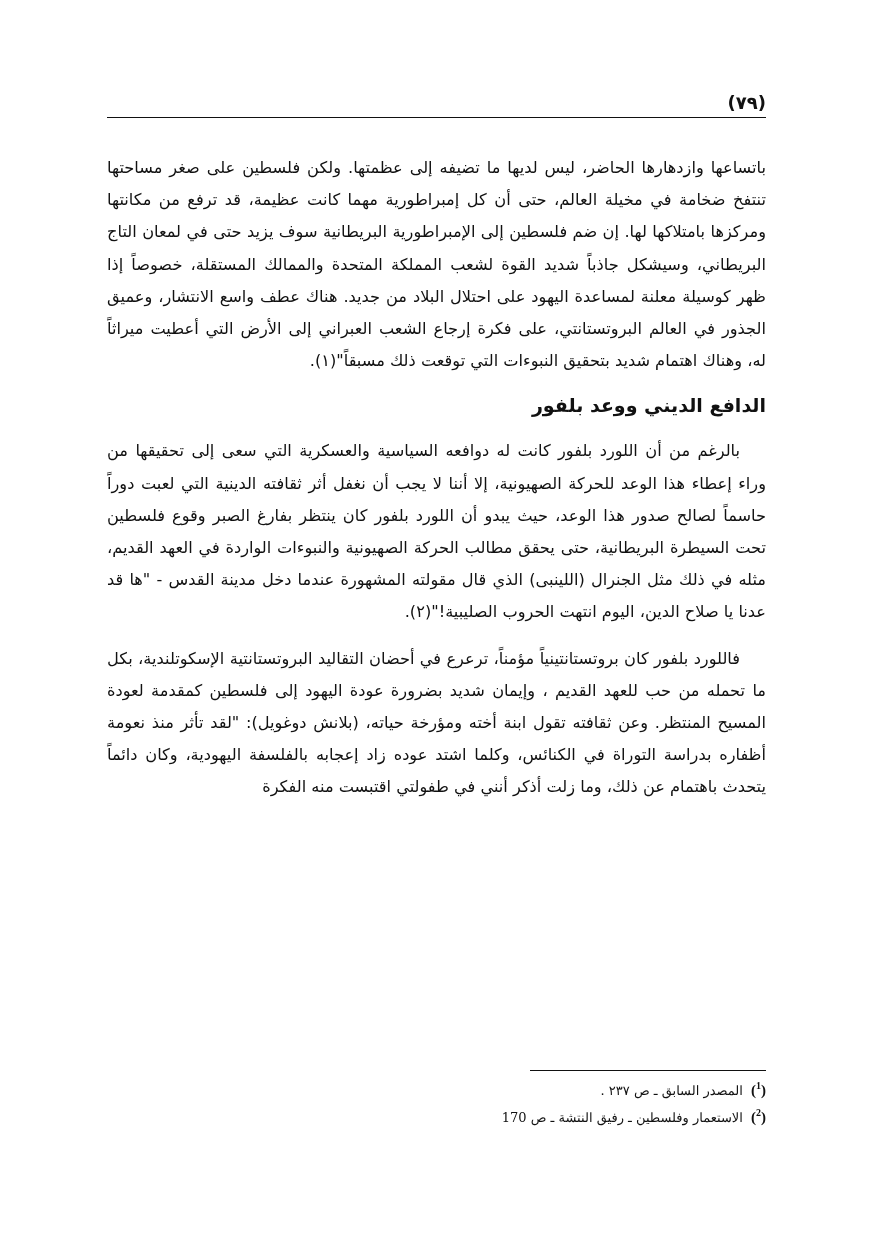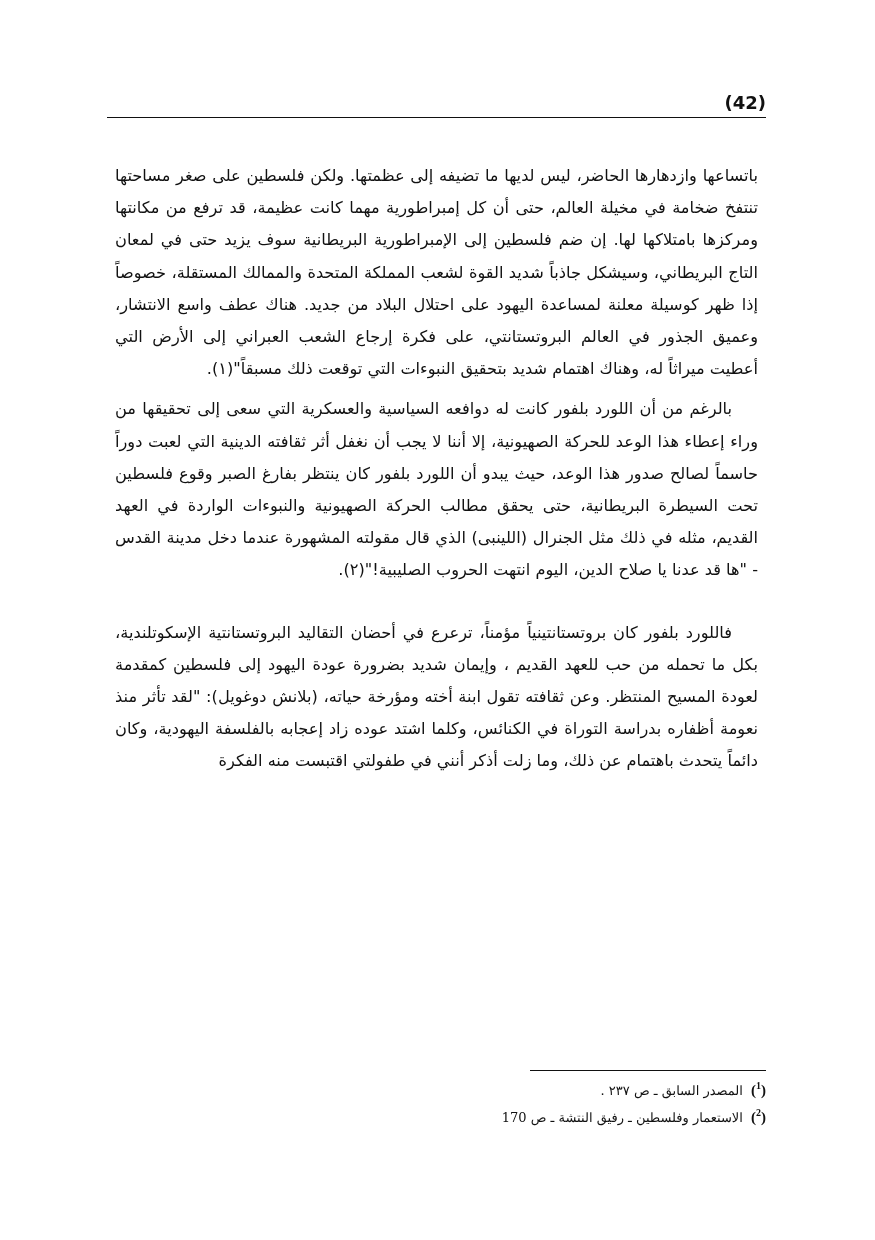--- a/index.html
+++ b/index.html
@@ -51,21 +51,21 @@
       position: absolute;
       top: 152px;
       left: 0;
       right: 0;
       font-size: 16.2px;
       line-height: 32.2px;
       text-align: justify;
       text-align-last: right;
     }
     .body-text p {
-      margin: 8px;
+      margin: 0;
     }
     .body-text p.indent {
       text-indent: 26px;
     }
     .para-gap {
       height: 14px;
     }
     .section-heading {
       font-weight: bold;
       font-size: 19px;
@@ -95,26 +95,27 @@
     .footnote .mark sup {
       font-size: 10px;
     }
   </style>
 </head>
 <body>
 
 <div class="page">
 
   <div class="header">
-    <span class="pagenum">(42)</span>
+    <span class="pagenum">(٧٩)</span>
   </div>
 
   <div class="body-text">
     <p>باتساعها وازدهارها الحاضر، ليس لديها ما تضيفه إلى عظمتها. ولكن فلسطين على صغر مساحتها تنتفخ ضخامة في مخيلة العالم، حتى أن كل إمبراطورية مهما كانت عظيمة، قد ترفع من مكانتها ومركزها بامتلاكها لها. إن ضم فلسطين إلى الإمبراطورية البريطانية سوف يزيد حتى في لمعان التاج البريطاني، وسيشكل جاذباً شديد القوة لشعب المملكة المتحدة والممالك المستقلة، خصوصاً إذا ظهر كوسيلة معلنة لمساعدة اليهود على احتلال البلاد من جديد. هناك عطف واسع الانتشار، وعميق الجذور في العالم البروتستانتي، على فكرة إرجاع الشعب العبراني إلى الأرض التي أعطيت ميراثاً له، وهناك اهتمام شديد بتحقيق النبوءات التي توقعت ذلك مسبقاً"(١).</p>
 
+    <div class="section-heading">الدافع الديني ووعد بلفور</div>
 
     <p class="indent">بالرغم من أن اللورد بلفور كانت له دوافعه السياسية والعسكرية التي سعى إلى تحقيقها من وراء إعطاء هذا الوعد للحركة الصهيونية، إلا أننا لا يجب أن نغفل أثر ثقافته الدينية التي لعبت دوراً حاسماً لصالح صدور هذا الوعد، حيث يبدو أن اللورد بلفور كان ينتظر بفارغ الصبر وقوع فلسطين تحت السيطرة البريطانية، حتى يحقق مطالب الحركة الصهيونية والنبوءات الواردة في العهد القديم، مثله في ذلك مثل الجنرال (اللينبى) الذي قال مقولته المشهورة عندما دخل مدينة القدس - "ها قد عدنا يا صلاح الدين، اليوم انتهت الحروب الصليبية!"(٢).</p>
     <div class="para-gap"></div>
     <p class="indent">فاللورد بلفور كان بروتستانتينياً مؤمناً، ترعرع في أحضان التقاليد البروتستانتية الإسكوتلندية، بكل ما تحمله من حب للعهد القديم ، وإيمان شديد بضرورة عودة اليهود إلى فلسطين كمقدمة لعودة المسيح المنتظر. وعن ثقافته تقول ابنة أخته ومؤرخة حياته، (بلانش دوغويل): "لقد تأثر منذ نعومة أظفاره بدراسة التوراة في الكنائس، وكلما اشتد عوده زاد إعجابه بالفلسفة اليهودية، وكان دائماً يتحدث باهتمام عن ذلك، وما زلت أذكر أنني في طفولتي اقتبست منه الفكرة</p>
   </div>
 
   <div class="footnotes">
     <div class="footnote">
       <span class="mark">(<sup>1</sup>)</span>
       <span>المصدر السابق ـ ص ٢٣٧ .</span>

